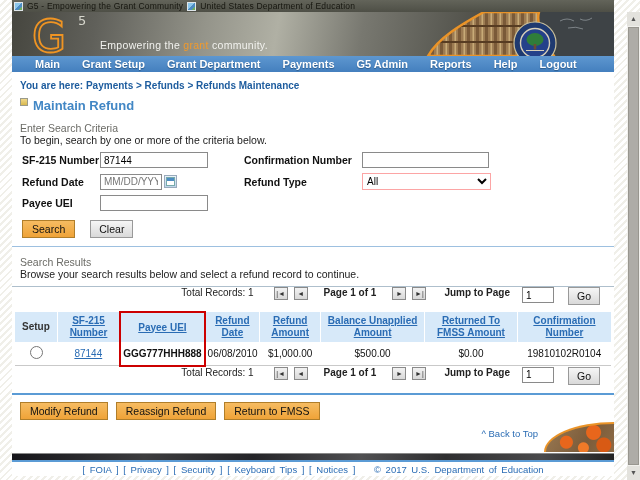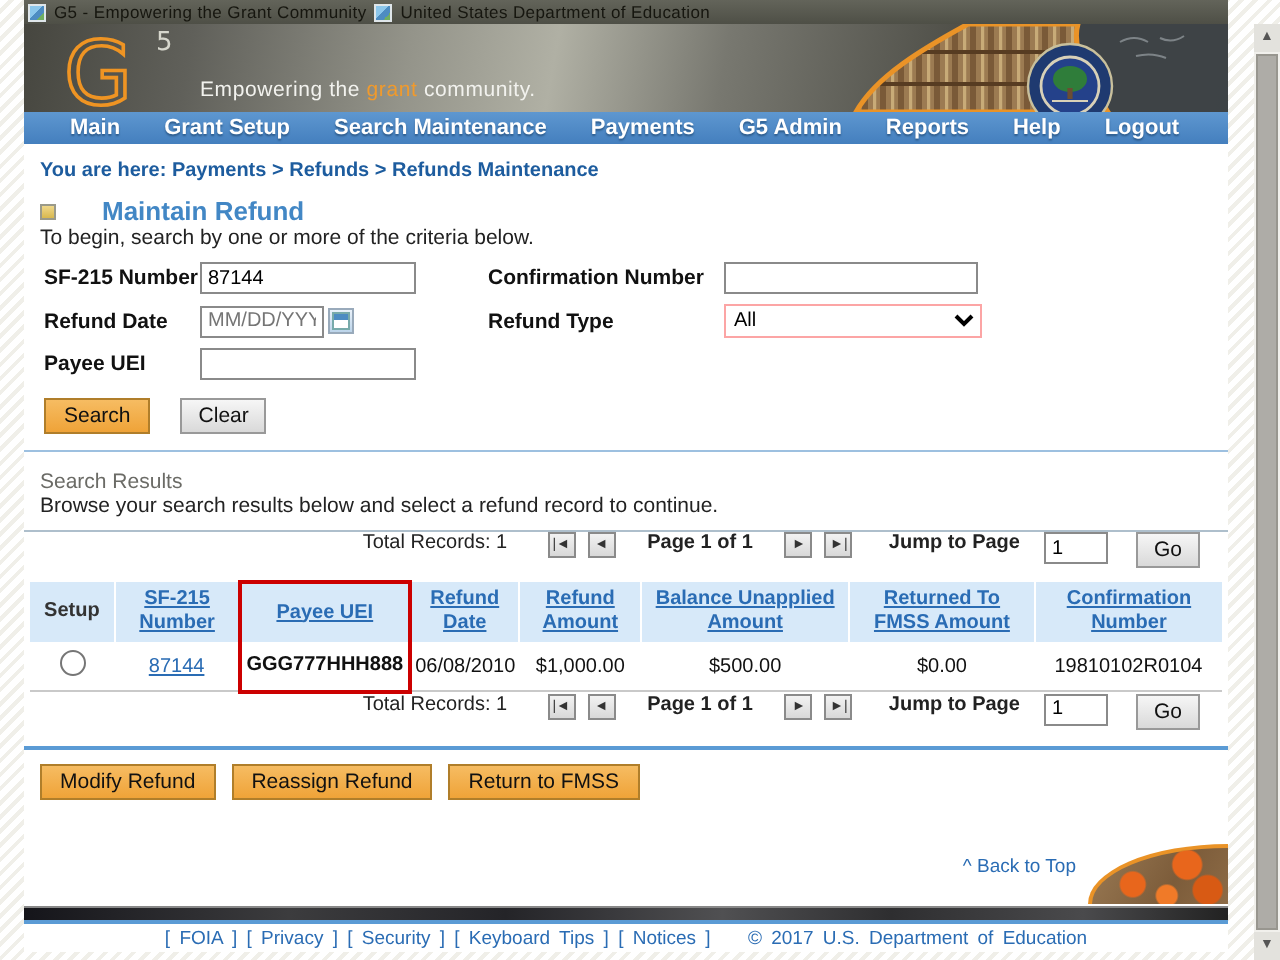--- a/index.html
+++ b/index.html
@@ -22,21 +22,21 @@
   .tagline { position:absolute; left:88px; top:27px; font-size:10.5px; color:#f2f2ee; letter-spacing:.3px; }
   .tagline .hl { color:#f09a2d; }
 
   
   .nav { height:16px; background:linear-gradient(#5e97d0,#447fbe); display:flex; align-items:center; padding-left:12px; }
   .nav .item { color:#fff; font-size:11px; font-weight:bold; padding:0 11px; text-shadow:0 1px 1px #2c5a8a; cursor:pointer; white-space:nowrap; }
 
   .content { padding:0 0 0 0; }
   .breadcrumb { margin:8px 0 0 8px; font-size:10px; font-weight:bold; color:#1d5c9e; }
   .breadcrumb span { color:#1d5c9e; }
-  .title-row { margin:7px 0 0 8px; display:flex; align-items:center; gap:23px; }
+  .title-row { margin:7px 0 0 8px; display:flex; align-items:flex-start; gap:5px; }
   .title-ico { width:8px; height:8px; border:1px solid #9a9a8a; background:linear-gradient(#f0d88a,#d8b84e); }
   .page-title { font-size:13px; font-weight:bold; color:#4287c5; }
   .section-lbl { margin:9px 0 0 8px; font-size:10.5px; color:#6b6b66; }
   .hint { margin:0 0 0 8px; font-size:10.5px; color:#222; }
 
   
   .form { margin:6px 0 0 10px; display:grid; grid-template-columns:78px 144px 118px 1fr; row-gap:5px; align-items:center; font-size:10.5px; }
   .flabel { font-weight:bold; color:#111; }
   input[type=text] { height:16px; border:1px solid #8a8a8a; font-size:10px; padding:0 3px; font-family:"Liberation Sans",sans-serif; }
   .inp-sf { width:108px; } .inp-conf { width:127px; } .inp-date { width:62px; color:#8a8a8a; } .inp-uei { width:108px; }
@@ -134,21 +134,21 @@
         <ellipse cx="113" cy="27.5" rx="8.5" ry="6.5" fill="#2f7d3a"></ellipse>
         <rect x="111.7" y="32" width="2.6" height="5.5" fill="#6b4d33"></rect>
         <path d="M104 38.5 h18" stroke="#d8d0b8" stroke-width="1"></path>
       </g>
     </svg>
   </div>
 
   <div class="nav">
     <span class="item">Main</span>
     <span class="item">Grant Setup</span>
-    <span class="item">Search Maintenance</span>
+    <span class="item">Grant Department</span>
     <span class="item">Payments</span>
     <span class="item">G5 Admin</span>
     <span class="item">Reports</span>
     <span class="item">Help</span>
     <span class="item">Logout</span>
   </div>
 
   <div class="content">
     <div class="breadcrumb">
       <span>You are here:</span>
@@ -157,20 +157,21 @@
       <span>Refunds</span>
       <span>&gt;</span>
       <span>Refunds Maintenance</span>
     </div>
 
     <div class="title-row">
       <span class="title-ico"></span>
       <span class="page-title">Maintain Refund</span>
     </div>
 
+    <div class="section-lbl">Enter Search Criteria</div>
     <div class="hint">To begin, search by one or more of the criteria below.</div>
 
     <div class="form">
       <label class="flabel">SF-215 Number</label>
       <input type="text" class="inp-sf" value="87144" style="">
       <label class="flabel">Confirmation Number</label>
       <input type="text" class="inp-conf" value="" style="">
 
       <label class="flabel">Refund Date</label>
       <span class="date-wrap">

